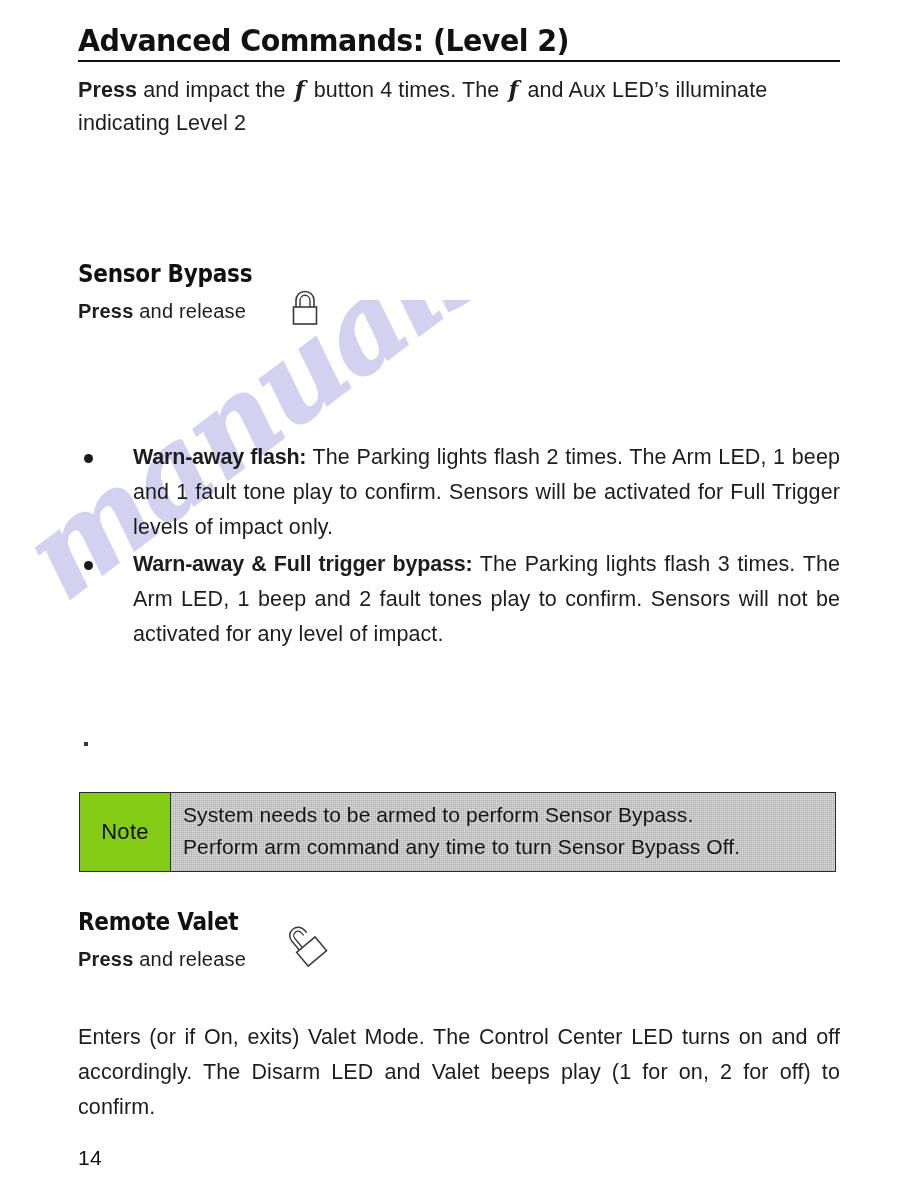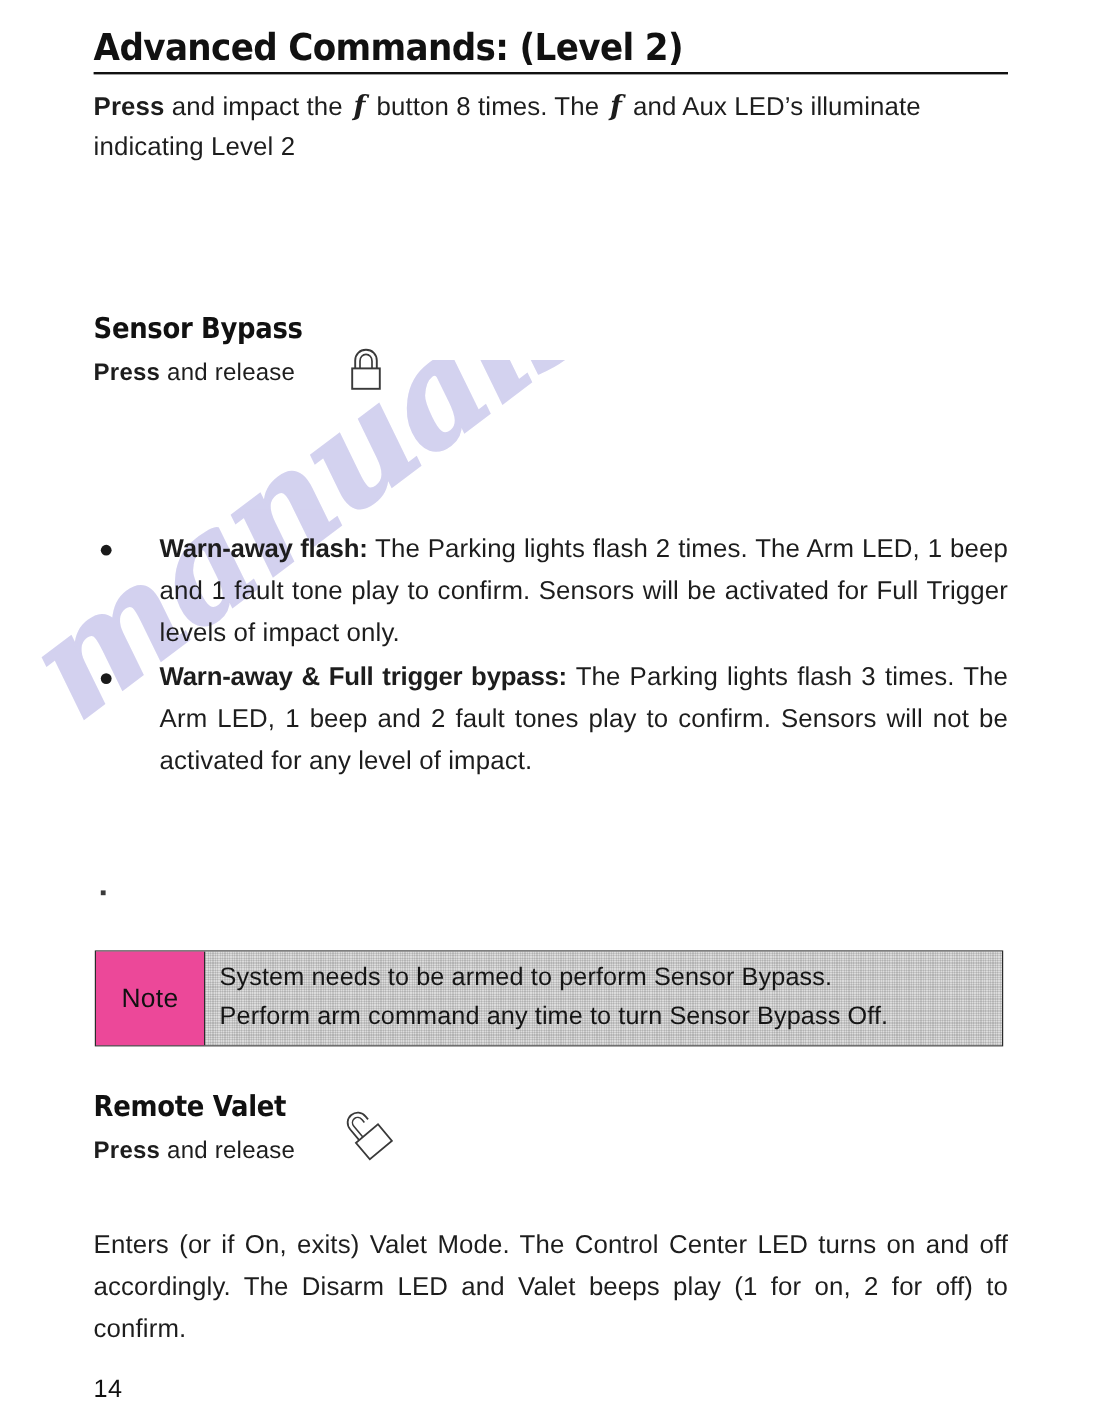--- a/index.html
+++ b/index.html
@@ -187,21 +187,21 @@
     height: 80px;
     border: 1.5px solid #2b2b2b;
     display: flex;
     box-sizing: border-box;
     background: #ffffff;
     z-index: 12;
   }
   .note-label-cell {
     width: 90px;
     flex: 0 0 90px;
-    background: #ec4899;
+    background: #84cc16;
     display: flex;
     align-items: center;
     justify-content: center;
   }
   .note-label {
     font-size: 22px;
     font-weight: 300;
     letter-spacing: .3px;
     color: #111;
   }
@@ -261,21 +261,21 @@
   <div class="watermark">
     <div class="watermark-text">manualshive.com</div>
   </div>
 
   <div class="content">
 
     <div class="doc-title">Advanced Commands: (Level 2)</div>
     <div class="title-rule"></div>
 
     <div class="intro">
-      <span class="b">Press</span><span> and impact the </span><span class="fsym">f</span><span> button 8 times. The </span><span class="fsym">f</span><span> and Aux LED’s illuminate indicating Level 2</span>
+      <span class="b">Press</span><span> and impact the </span><span class="fsym">f</span><span> button 4 times. The </span><span class="fsym">f</span><span> and Aux LED’s illuminate indicating Level 2</span>
     </div>
 
     <div class="section-head" style="left:78px; top:260px;">Sensor Bypass</div>
 
     <div class="press-line" style="left:78px; top:300px;">
       <span class="b">Press</span><span> and release</span>
     </div>
 
     <svg class="icon-lock-closed" style="left:287px; top:288px;" width="36" height="42" viewBox="0 0 36 42">
       <path d="M9 19 V12.5 C9 7.2 12.8 3.5 18 3.5 C23.2 3.5 27 7.2 27 12.5 V19" fill="none" stroke="#3a3a3a" stroke-width="1.6"></path>

